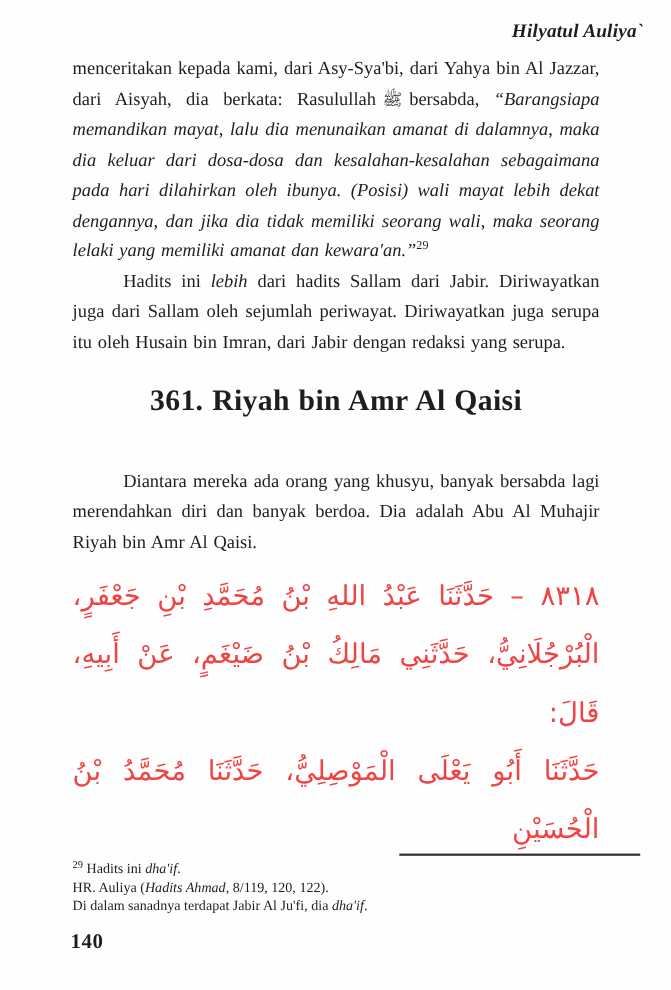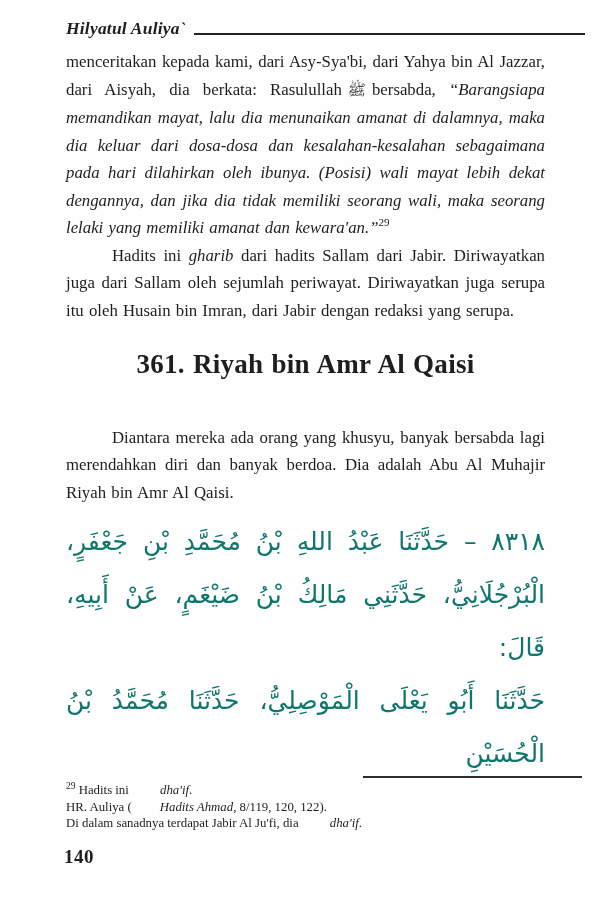--- a/index.html
+++ b/index.html
@@ -13,20 +13,21 @@
     color: #1e1e1e;
     font-family: "Liberation Serif", serif;
     overflow: hidden;
   }
   
   .running-header {
     position: absolute;
     top: 18px; left: 66px; right: 25px;
     display: flex;
     align-items: flex-end;
+    flex-direction: column;
   }
   .running-header .title {
     font-weight: bold;
     font-style: italic;
     font-size: 17.5px;
     white-space: nowrap;
     letter-spacing: 0.2px;
   }
   .running-header .rule {
     flex: 1;
@@ -67,21 +68,21 @@
     letter-spacing: 0.3px;
   }
   .para-intro { text-indent: 46px; }
   
   .arabic-block {
     margin-top: 9px;
     direction: rtl;
     font-family: "DejaVu Sans", sans-serif;
     font-size: 25px;
     line-height: 53px;
-    color: #0f766e;
+    color: #ef4444;
   }
   .ar-line {
     text-align: justify;
     text-align-last: justify;
   }
   
   .footnote-rule {
     position: absolute;
     top: 776px; left: 363px;
     width: 219px; height: 2px;
@@ -93,21 +94,21 @@
     width: 430px;
     font-size: 12.8px;
     line-height: 16.6px;
     text-align: left;
   }
   .footnotes .marker {
     font-size: 9.5px;
     vertical-align: super;
     line-height: 0;
   }
-  .footnotes .it { font-style: italic; margin-left: 28px; }
+  .footnotes .it { font-style: italic; }
   
   .page-number {
     position: absolute;
     top: 846px; left: 64px;
     font-weight: bold;
     font-size: 19px;
     letter-spacing: 0.5px;
   }
 </style>
 </head>
@@ -117,21 +118,21 @@
 
   <div class="running-header">
     <span class="title">Hilyatul Auliya`</span>
     <span class="rule"></span>
   </div>
 
   <div class="content">
 
     <p class="para-continuation"><span>menceritakan kepada kami, dari Asy-Sya'bi, dari Yahya bin Al Jazzar, dari Aisyah, dia berkata: Rasulullah</span><span class="pbuh">ﷺ</span><span>bersabda, </span><span class="hadith-quote">“Barangsiapa memandikan mayat, lalu dia menunaikan amanat di dalamnya, maka dia keluar dari dosa-dosa dan kesalahan-kesalahan sebagaimana pada hari dilahirkan oleh ibunya. (Posisi) wali mayat lebih dekat dengannya, dan jika dia tidak memiliki seorang wali, maka seorang lelaki yang memiliki amanat dan kewara'an.”</span><sup class="fn-ref">29</sup></p>
 
-    <p class="para-comment"><span>Hadits ini </span><span class="hadith-quote">gharib</span><span> dari hadits Sallam dari Jabir. Diriwayatkan juga dari Sallam oleh sejumlah periwayat. Diriwayatkan juga serupa itu oleh Husain bin Imran, dari Jabir dengan redaksi yang serupa.</span></p>
+    <p class="para-comment"><span>Hadits ini </span><span class="hadith-quote">lebih</span><span> dari hadits Sallam dari Jabir. Diriwayatkan juga dari Sallam oleh sejumlah periwayat. Diriwayatkan juga serupa itu oleh Husain bin Imran, dari Jabir dengan redaksi yang serupa.</span></p>
 
     <h2 class="section-heading">361. Riyah bin Amr Al Qaisi</h2>
 
     <p class="para-intro">Diantara mereka ada orang yang khusyu, banyak bersabda lagi merendahkan diri dan banyak berdoa. Dia adalah Abu Al Muhajir Riyah bin Amr Al Qaisi.</p>
 
     <div class="arabic-block">
       <div class="ar-line">٨٣١٨ – حَدَّثَنَا عَبْدُ اللهِ بْنُ مُحَمَّدِ بْنِ جَعْفَرٍ،</div>
       <div class="ar-line">الْبُرْجُلَانِيُّ، حَدَّثَنِي مَالِكُ بْنُ ضَيْغَمٍ، عَنْ أَبِيهِ، قَالَ:</div>
       <div class="ar-line">حَدَّثَنَا أَبُو يَعْلَى الْمَوْصِلِيُّ، حَدَّثَنَا مُحَمَّدُ بْنُ الْحُسَيْنِ</div>
     </div>

